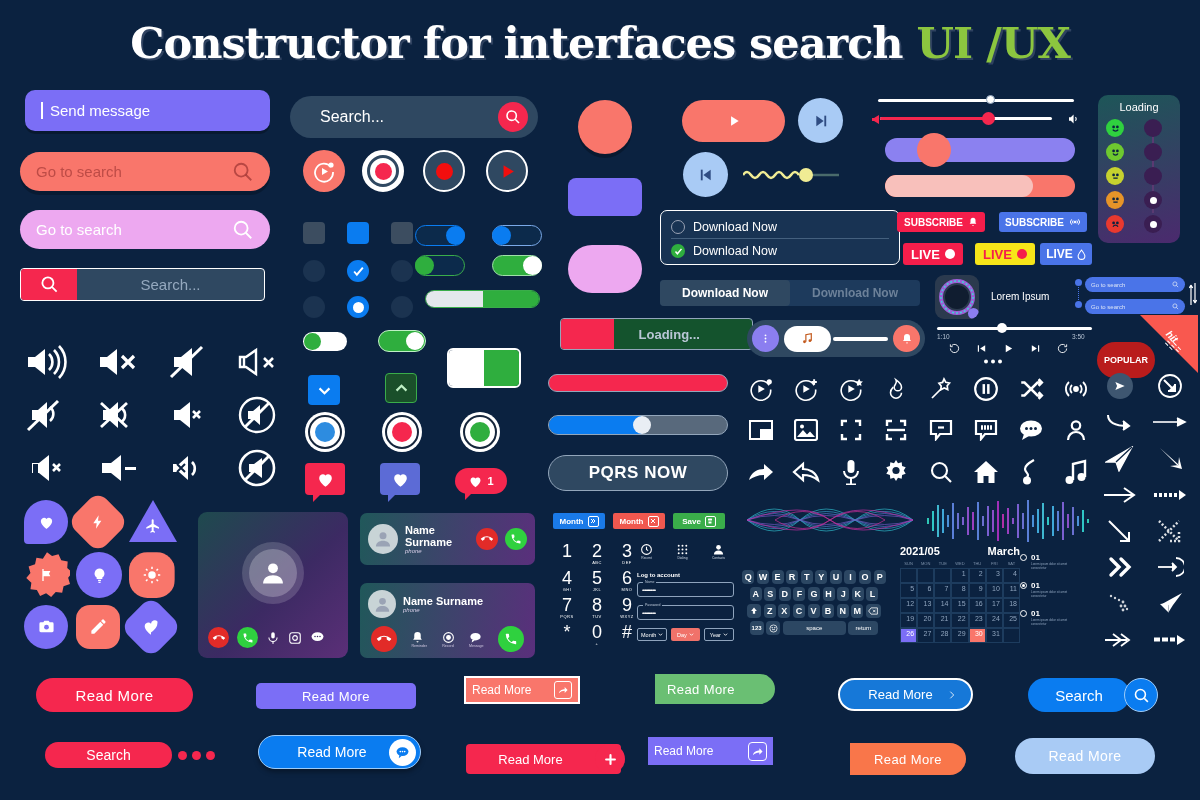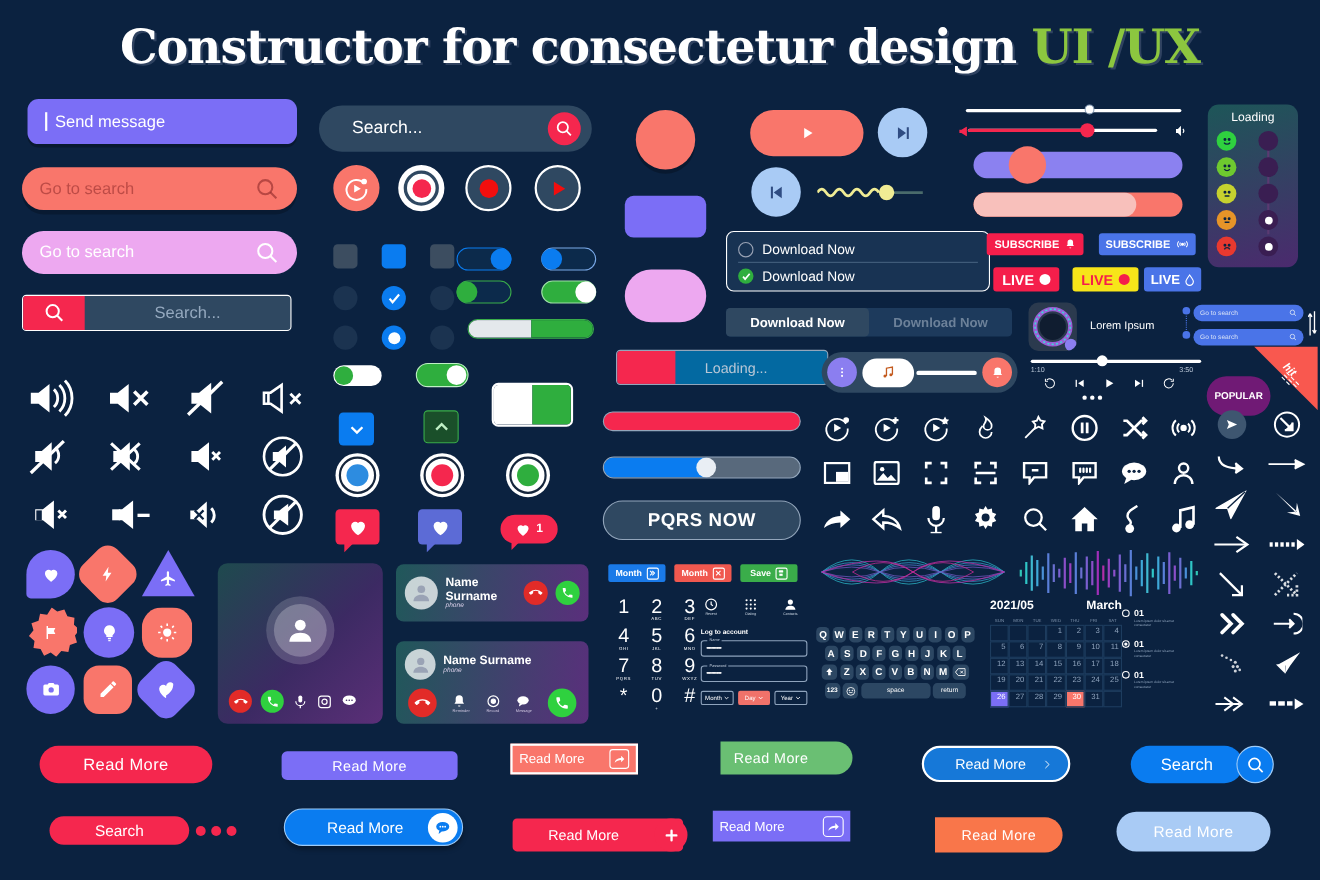--- a/index.html
+++ b/index.html
@@ -44,21 +44,21 @@
   .numkey { color:#fff; text-align:center; }
   .numkey b { font-size:18px; font-weight:500; display:block; line-height:18px;}
   .numkey s { font-size:4px; text-decoration:none; display:block; letter-spacing:.5px;}
 </style>
 </head>
 <body>
 
 <div class="stage">
 
   <div class="title">
-    <span class="w">Constructor for consectetur design</span>
+    <span class="w">Constructor for interfaces search</span>
     <span class="g">UI /UX</span>
   </div>
 
   <div class="abs pill inp" style="left:25px;top:90px;width:245px;height:41px;background:#7b6ef6;border-radius:10px;box-shadow:0 3px 0 rgba(0,0,0,.25);">
     <span style="width:2px;height:17px;background:#fff;margin-right:7px;"></span>
     <span>Send message</span>
   </div>
 
   <div class="abs pill inp" style="left:20px;top:152px;width:250px;height:39px;background:#f9766b;box-shadow:0 4px 0 rgba(0,0,0,.22);">
     <span class="ph" style="flex:1;color:rgba(140,40,40,.55);">Go to search</span>
@@ -512,21 +512,21 @@
         </span>
       <span style="color:#fff;font-size:12.5px;">Download Now</span>
       </div>
   </div>
 
   <div class="abs" style="left:660px;top:280px;width:260px;height:26px;background:#1d3a5c;border-radius:4px;display:flex;">
     <div class="ctr" style="flex:1;background:#2f4861;color:#fff;font-size:12px;font-weight:bold;border-radius:4px;">Download Now</div>
     <div class="ctr" style="flex:1;color:#6c8199;font-size:12px;font-weight:bold;">Download Now</div>
   </div>
 
-  <div class="abs" style="left:560px;top:318px;width:193px;height:32px;border:1.4px solid #93a6bb;border-radius:4px;background:#0369a1;display:flex;align-items:center;overflow:hidden;">
+  <div class="abs" style="left:560px;top:318px;width:193px;height:32px;border:1.4px solid #93a6bb;border-radius:4px;background:#14532d;display:flex;align-items:center;overflow:hidden;font-weight:bold;">
     <div style="width:28%;height:100%;background:#f5274e;"></div>
     <div style="flex:1;text-align:center;color:#b9c7d6;font-size:13px;margin-left:-28px;">Loading...</div>
   </div>
 
   <div class="abs" style="left:747px;top:320px;width:178px;height:37px;border-radius:19px;background:#2f4861;display:flex;align-items:center;padding:0 5px;gap:5px;">
     <div class="ctr" style="width:27px;height:27px;border-radius:50%;background:#8b7ef0;">
       <svg width="11" height="11" viewBox="0 0 24 24" fill="#fff">
           <circle cx="12" cy="5" r="2"></circle>
           <circle cx="12" cy="12" r="2"></circle>
           <circle cx="12" cy="19" r="2"></circle>
@@ -889,21 +889,21 @@
       </div>
     <div style="position:absolute;left:0px;top:2px;width:7px;height:7px;border-radius:50%;background:#4a74e8;"></div>
     <div style="position:absolute;left:0px;top:24px;width:7px;height:7px;border-radius:50%;background:#4a74e8;"></div>
     <div style="position:absolute;left:3px;top:10px;width:1px;height:13px;border-left:1px dotted #4a74e8;"></div>
     <svg style="position:absolute;left:114px;top:4px;" width="8" height="26" viewBox="0 0 8 26" fill="none" stroke="#fff" stroke-width="1.2">
         <path d="M2 24V4M2 4L0.3 7M2 4l1.7 3"></path>
         <path d="M6 2v20M6 22l-1.7-3M6 22l1.7-3"></path>
       </svg>
   </div>
 
-  <div class="abs ctr pill" style="left:1097px;top:342px;width:58px;height:36px;background:#701a75;color:#fff;font-size:9px;font-weight:bold;">POPULAR</div>
+  <div class="abs ctr pill" style="left:1097px;top:342px;width:58px;height:36px;background:#b91c1c;color:#fff;font-size:9px;font-weight:bold;">POPULAR</div>
   <div class="abs" style="left:1140px;top:315px;width:58px;height:58px;">
     <svg width="58" height="58" viewBox="0 0 58 58">
         <path d="M0 0h58v58z" fill="#f9584f"></path>
       </svg>
     <span style="position:absolute;left:26px;top:16px;color:#fff;font-size:10px;font-weight:bold;transform:rotate(45deg);font-style:italic;">hit</span>
     <svg style="position:absolute;left:24px;top:28px;transform:rotate(45deg);" width="20" height="10" viewBox="0 0 20 10" fill="#fff">
         <path d="M0 1h4v1H0zM6 1h4v1H6zM12 1h4v1h-4zM0 4h4v1H0zM6 4h4v1H6zM12 4h4v1h-4zM0 7h4v1H0zM6 7h4v1H6z"></path>
       </svg>
   </div>
 

